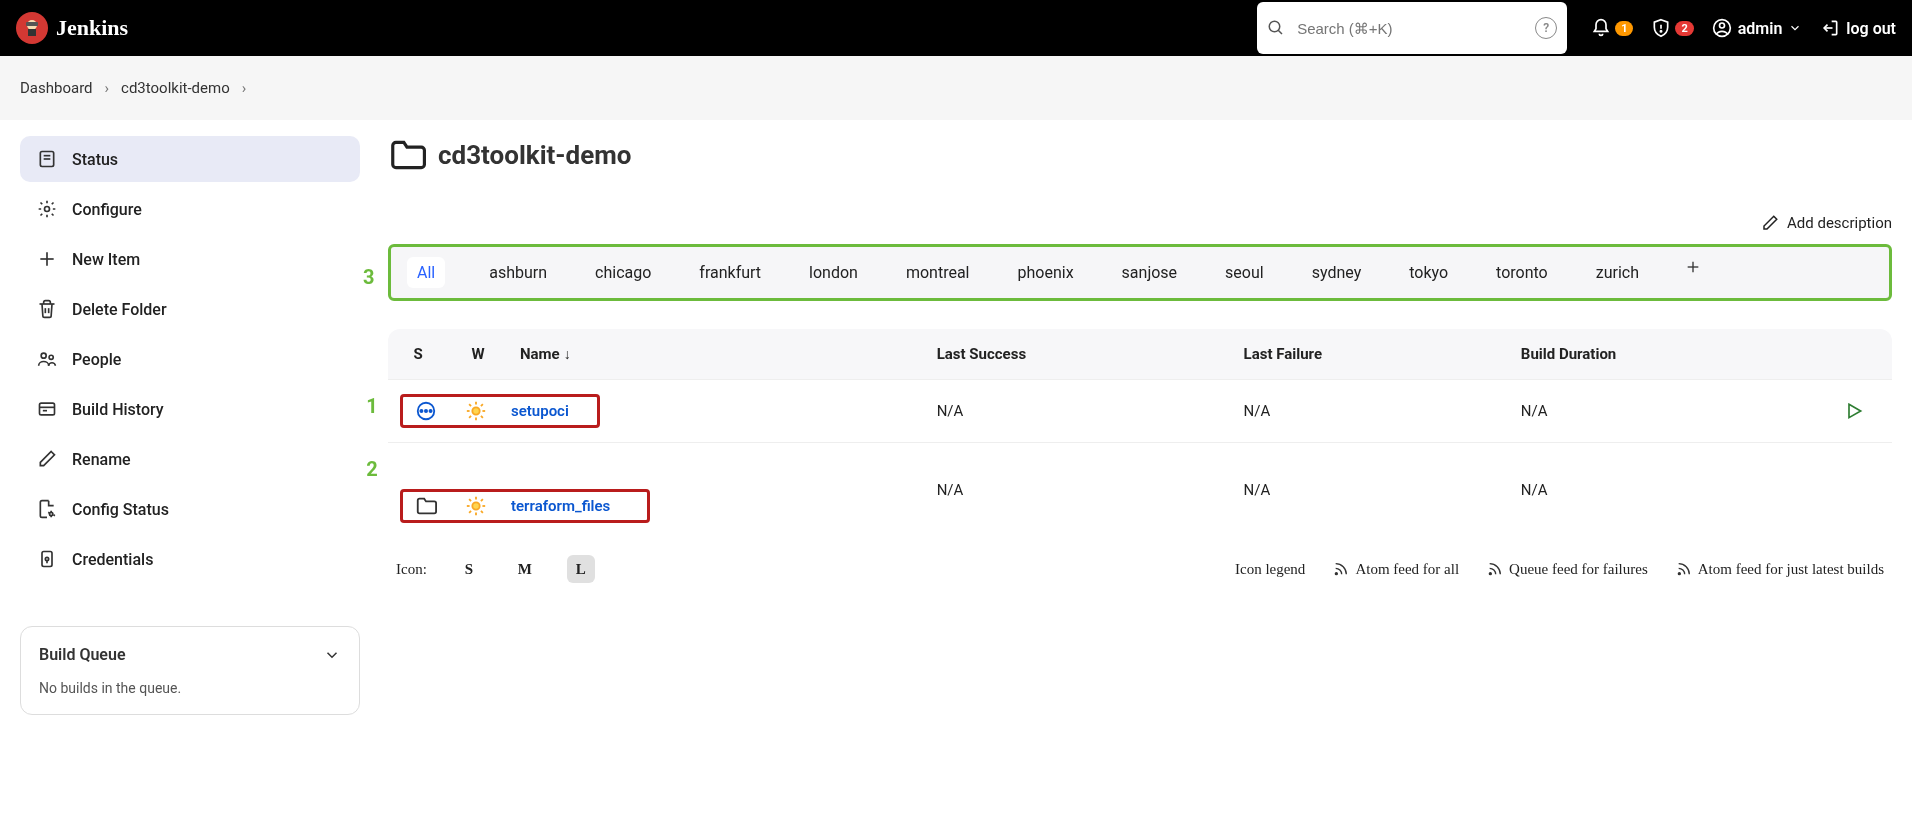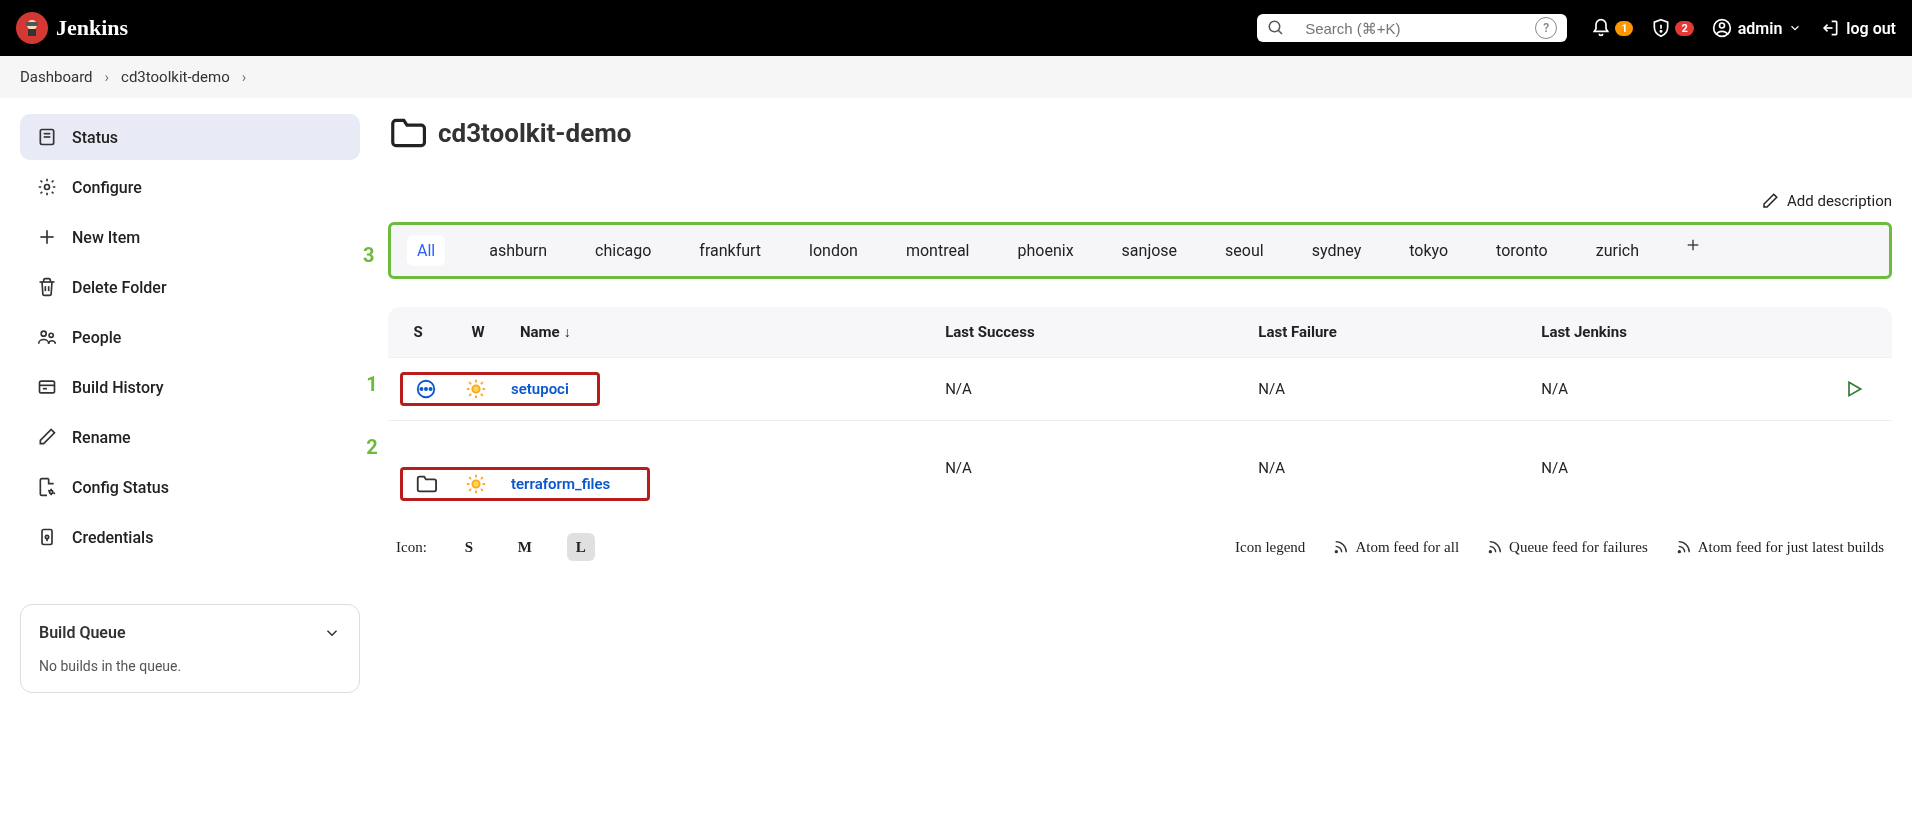--- a/index.html
+++ b/index.html
@@ -4,33 +4,33 @@
 <style>
   * { box-sizing: border-box; margin: 0; padding: 0; }
   body { font-family: -apple-system, BlinkMacSystemFont, "Segoe UI", Roboto, sans-serif; background: #fff; color: #333; }
   
   
   .header { background: #000; color: #fff; height: 56px; display: flex; align-items: center; padding: 0 16px; gap: 16px; }
   .logo-wrap { display: flex; align-items: center; gap: 8px; }
   .jenkins-logo { width: 32px; height: 32px; background: #d33833; border-radius: 50%; display: flex; align-items: center; justify-content: center; font-size: 18px; }
   .jenkins-text { font-weight: 700; font-size: 22px; font-family: Georgia, serif; }
   .header-spacer { flex: 1; }
-  .search-box { background: #fff; border-radius: 6px; height: 28px; width: 310px; display: flex; align-items: center; padding: 0 10px; gap: 20px; }
+  .search-box { background: #fff; border-radius: 6px; height: 52px; width: 310px; display: flex; align-items: center; padding: 0 10px; gap: 12px; }
   .search-box input { border: none; outline: none; flex: 1; font-size: 15px; color: #333; background: transparent; }
   .search-help { width: 22px; height: 22px; border: 1.5px solid #888; border-radius: 50%; display:flex;align-items:center;justify-content:center;color:#888;font-size:12px;font-weight:600; }
   .header-icons { display: flex; align-items: center; gap: 18px; margin-left: 8px; }
   .icon-btn { display:flex; align-items:center; gap:4px; color:#fff; position:relative; cursor:pointer; }
   .badge { border-radius: 10px; font-size: 11px; font-weight:700; padding: 1px 6px; color:#fff; }
   .badge-orange { background:#ff9800; }
   .badge-red { background:#e53935; }
   .user-btn { display:flex; align-items:center; gap:6px; color:#fff; font-weight:600; cursor:pointer; }
   .logout-btn { display:flex; align-items:center; gap:6px; color:#fff; font-weight:600; cursor:pointer; }
   
   
-  .breadcrumbs { background:#f6f6f6; padding: 12px 20px; display:flex; align-items:center; gap:12px; font-size:15px; color:#333; }
+  .breadcrumbs { background:#f6f6f6; padding: 23px 20px; display:flex; align-items:center; gap:12px; font-size:15px; color:#333; }
   .breadcrumbs a { color:#333; text-decoration:none; cursor:pointer; }
   .chev { color:#777; }
   
   
   .layout { display:flex; padding: 16px 20px; gap: 28px; align-items:flex-start; }
   .sidebar { width: 340px; display:flex; flex-direction:column; gap:4px; }
   .side-item { display:flex; align-items:center; gap:14px; padding:12px 16px; border-radius:10px; font-size:16px; font-weight:500; color:#222; cursor:pointer; }
   .side-item.active { background:#e8eaf6; color:#222; }
   .side-icon { width:22px; height:22px; display:flex; align-items:center; justify-content:center; color:#333; }
   
@@ -288,21 +288,21 @@
 
     <div class="table-wrap">
       <table class="jtable">
         <thead>
           <tr>
             <th class="s">S</th>
             <th class="w">W</th>
             <th><span>Name</span><span class="sort-arrow">↓</span></th>
             <th>Last Success</th>
             <th>Last Failure</th>
-            <th>Last Jenkins</th>
+            <th>Build Duration</th>
             <th style="width:60px"></th>
           </tr>
         </thead>
         <tbody>
           <tr>
             <td colspan="3" style="position:relative;">
               <span class="row-marker" style="position:absolute;left:-28px;top:14px;">1</span>
               <div class="hl-box">
                 <span class="s-cell">
                     <svg width="22" height="22" viewBox="0 0 24 24" fill="none" stroke="#0b57d0" stroke-width="2">

